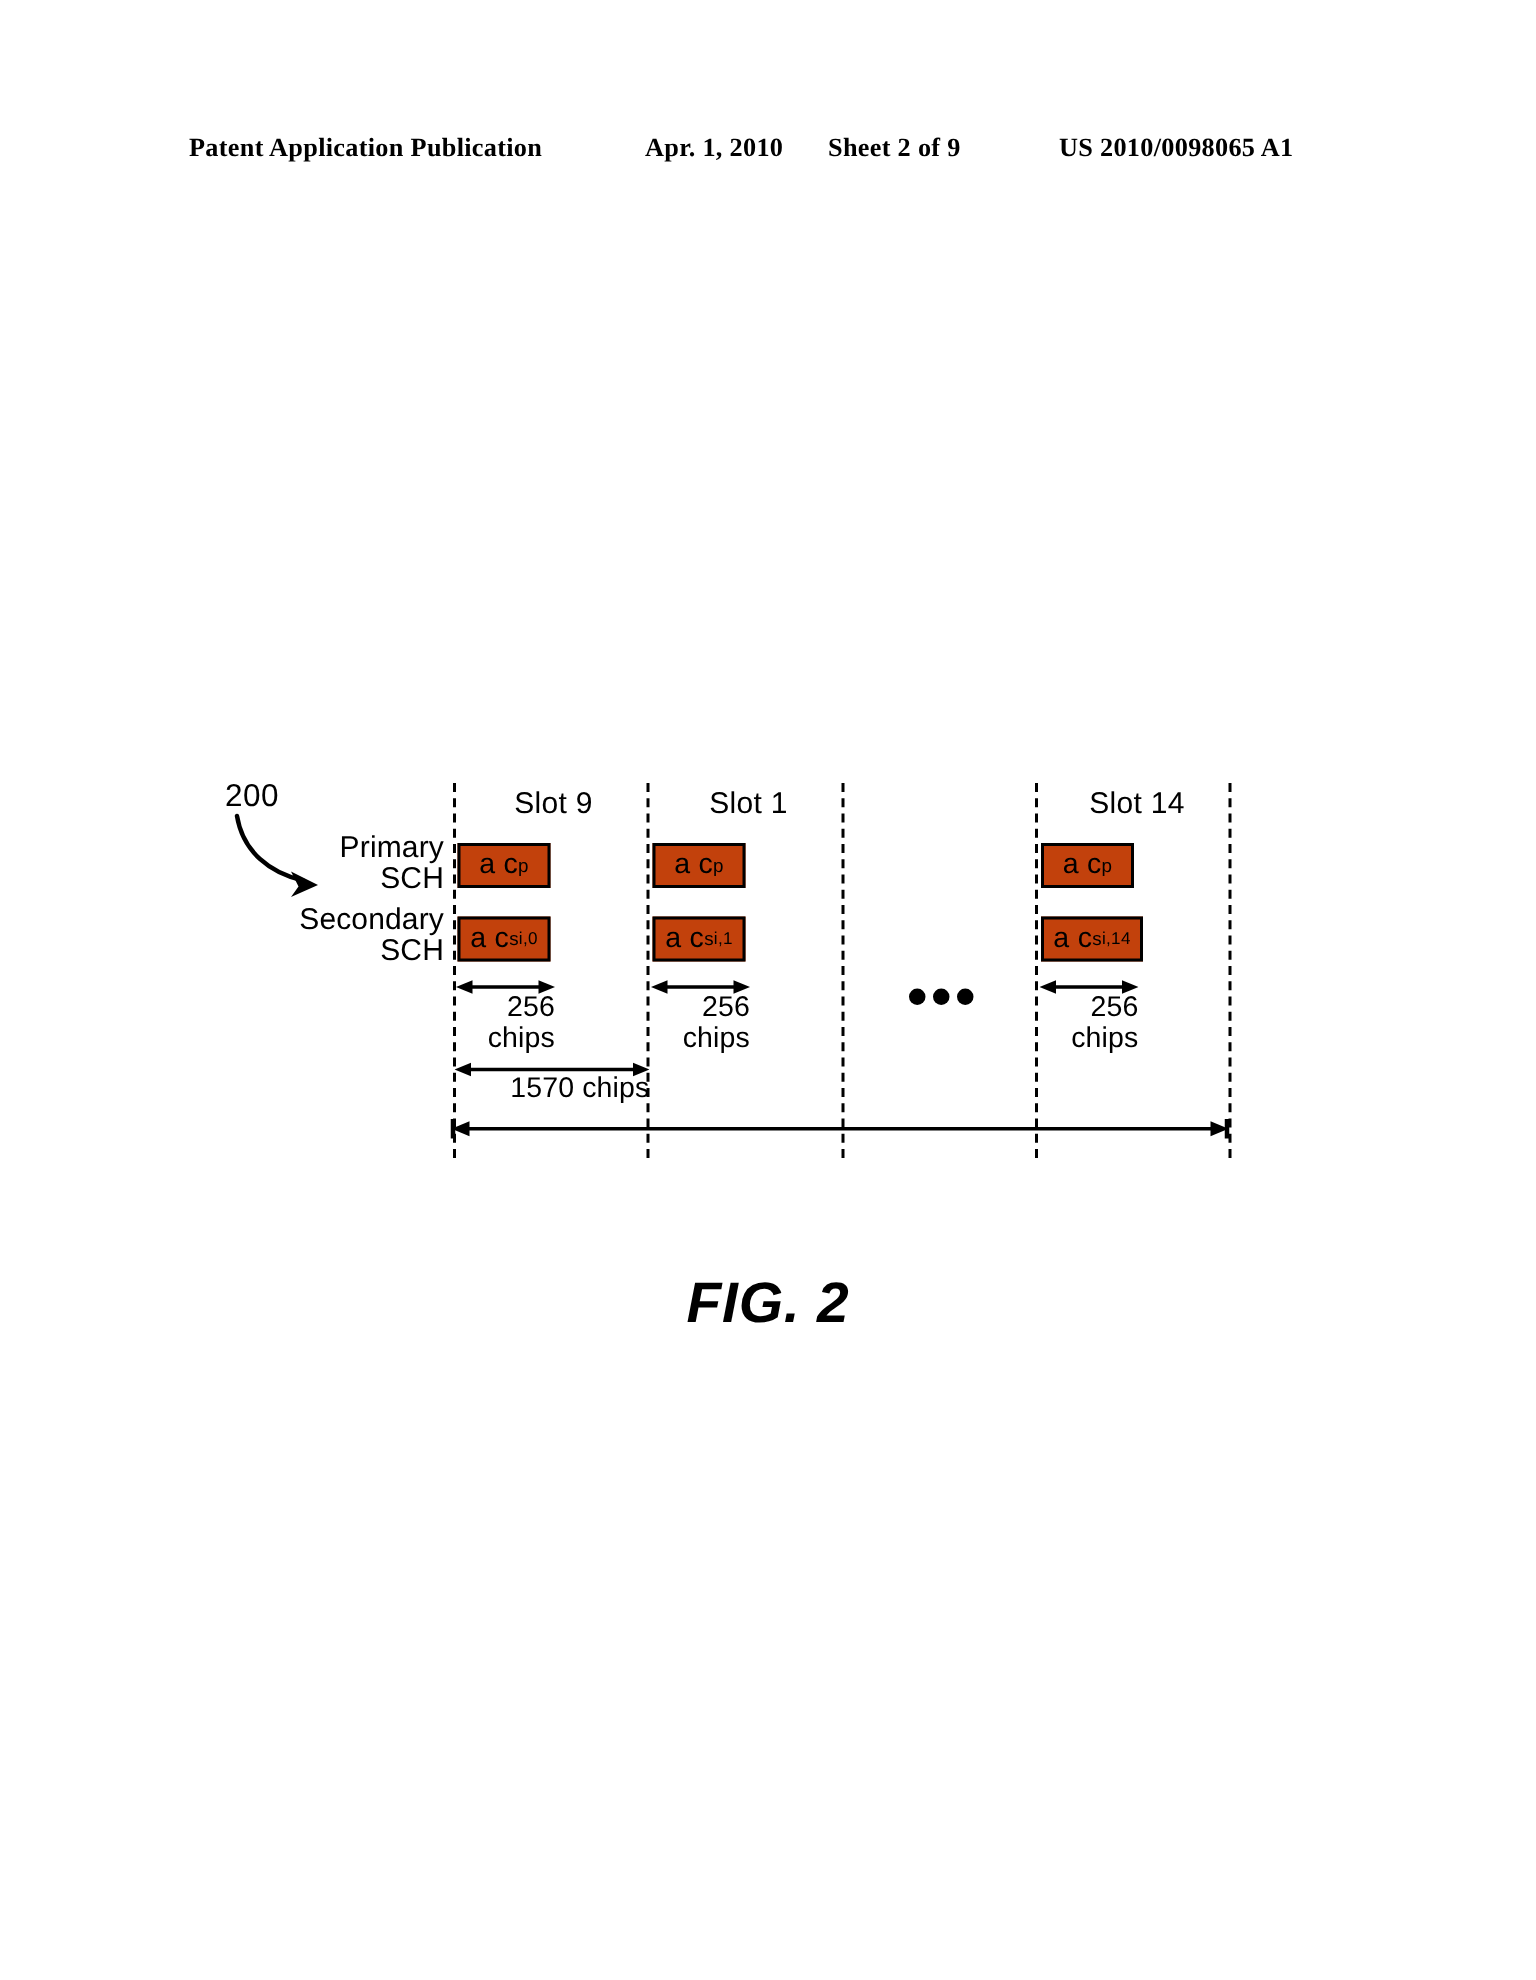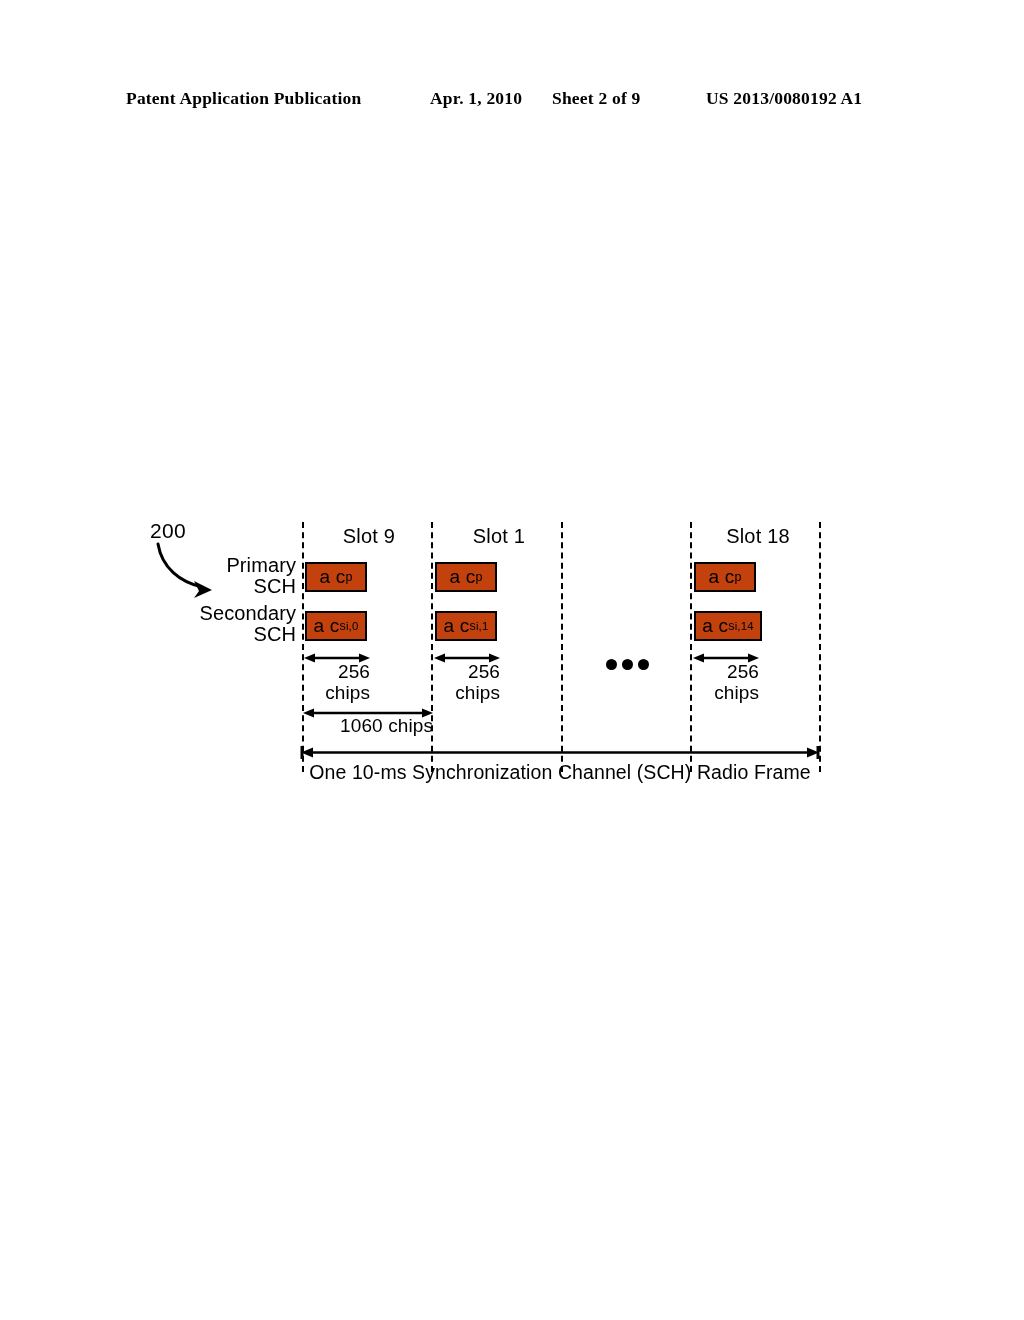--- a/index.html
+++ b/index.html
@@ -164,40 +164,40 @@
     letter-spacing: 0.5px;
   }
 </style>
 </head>
 <body>
 
 <div class="page-header">
   <span class="hdr-pub">Patent Application Publication</span>
   <span class="hdr-date">Apr. 1, 2010</span>
   <span class="hdr-sheet">Sheet 2 of 9</span>
-  <span class="hdr-num">US 2013/0080192 A1</span>
+  <span class="hdr-num">US 2010/0098065 A1</span>
 </div>
 
 <div class="figure">
 
   <span class="ref-200">200</span>
   <svg class="lead-arrow" viewBox="0 0 80 62">
     <path d="M 8 6 C 12 30, 30 44, 52 49" stroke="#000" stroke-width="3" fill="none" stroke-linecap="round"></path>
     <path d="M 62 52 L 44 43 L 49 53 L 44 60 Z" fill="#000"></path>
   </svg>
 
   <div class="vline" style="left:302px; top:522px; height:250px;"></div>
   <div class="vline" style="left:431px; top:522px; height:250px;"></div>
   <div class="vline" style="left:561px; top:522px; height:250px;"></div>
   <div class="vline" style="left:690px; top:522px; height:250px;"></div>
   <div class="vline" style="left:819px; top:522px; height:250px;"></div>
 
   <span class="slot-title" style="left:307px; top:525px; width:124px;">Slot 9</span>
   <span class="slot-title" style="left:437px; top:525px; width:124px;">Slot 1</span>
-  <span class="slot-title" style="left:696px; top:525px; width:124px;">Slot 18</span>
+  <span class="slot-title" style="left:696px; top:525px; width:124px;">Slot 14</span>
 
   <div class="row-label" style="top:555px;">
     <span>Primary</span>
     <span class="l2">SCH</span>
   </div>
   <div class="row-label" style="top:603px;">
     <span>Secondary</span>
     <span class="l2">SCH</span>
   </div>
 
@@ -259,31 +259,31 @@
   <div class="dim-label" style="left:693px; top:662px; width:66px;">
     <span>256</span>
     <span class="l2">chips</span>
   </div>
 
   <svg class="dim-arrow" viewBox="0 0 130 12" preserveAspectRatio="none" style="left:303px; top:707px; width:130px;">
     <line x1="6" y1="6" x2="124" y2="6" stroke="#000" stroke-width="2.4"></line>
     <path d="M 0 6 L 11 1.5 L 11 10.5 Z" fill="#000"></path>
     <path d="M 130 6 L 119 1.5 L 119 10.5 Z" fill="#000"></path>
   </svg>
-  <div class="dim-label" style="left:303px; top:716px; width:130px;">1060 chips</div>
+  <div class="dim-label" style="left:303px; top:716px; width:130px;">1570 chips</div>
 
   <div class="ellipsis-dots" style="left:606px; top:659px;">
     <i></i>
     <i></i>
     <i></i>
   </div>
 
   <svg viewBox="0 0 520 20" preserveAspectRatio="none" style="position:absolute; left:300px; top:742px; width:520px; height:20px;">
     <line x1="2" y1="4" x2="2" y2="17" stroke="#000" stroke-width="3"></line>
     <line x1="518" y1="4" x2="518" y2="17" stroke="#000" stroke-width="3"></line>
     <line x1="7" y1="10.5" x2="513" y2="10.5" stroke="#000" stroke-width="2.4"></line>
     <path d="M 1 10.5 L 13 5.5 L 13 15.5 Z" fill="#000"></path>
     <path d="M 519 10.5 L 507 5.5 L 507 15.5 Z" fill="#000"></path>
   </svg>
-  <div class="frame-label" style="left:300px; top:761px; width:520px; text-align:center;">One 10-ms Synchronization Channel (SCH) Radio Frame</div>
-
+
+  <div class="fig-caption">FIG. 2</div>
 
 </div>
 
 </body></html>

